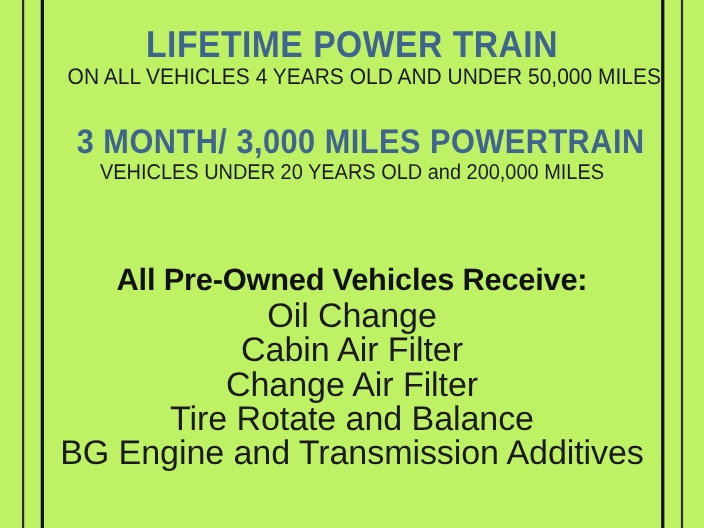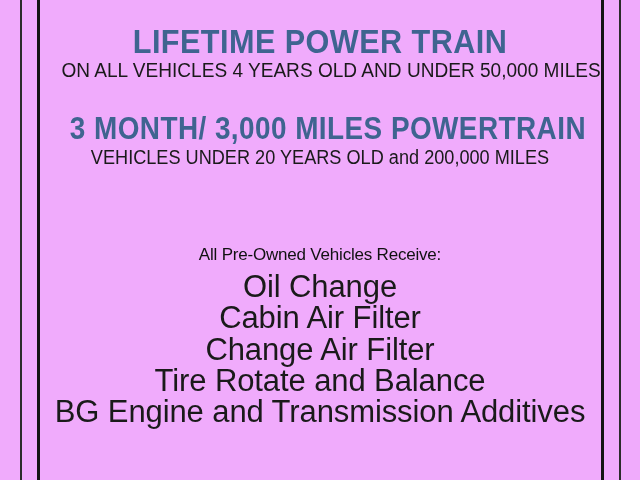--- a/index.html
+++ b/index.html
@@ -11,21 +11,21 @@
     height: 480px;
     background: #ffffff;
     font-family: "Liberation Sans", sans-serif;
     overflow: hidden;
   }
 
   #poster {
     position: relative;
     width: 640px;
     height: 480px;
-    background: #f0abfc;
+    background: #bef264;
     overflow: hidden;
   }
 
   
   .rule {
     position: absolute;
     top: 0;
     height: 480px;
     background: #1b1b1b;
   }
@@ -96,22 +96,22 @@
   
   .services {
     position: absolute;
     top: 239px;
     left: 0;
     right: 0;
   }
 
   .services-title {
     color: #111111;
-    font-weight: normal;
-    font-size: 17px;
+    font-weight: bold;
+    font-size: 28px;
     line-height: 32px;
     letter-spacing: -0.2px;
     white-space: nowrap;
   }
 
   .service-list {
     list-style: none;
     margin: 0;
     padding: 0;
   }

